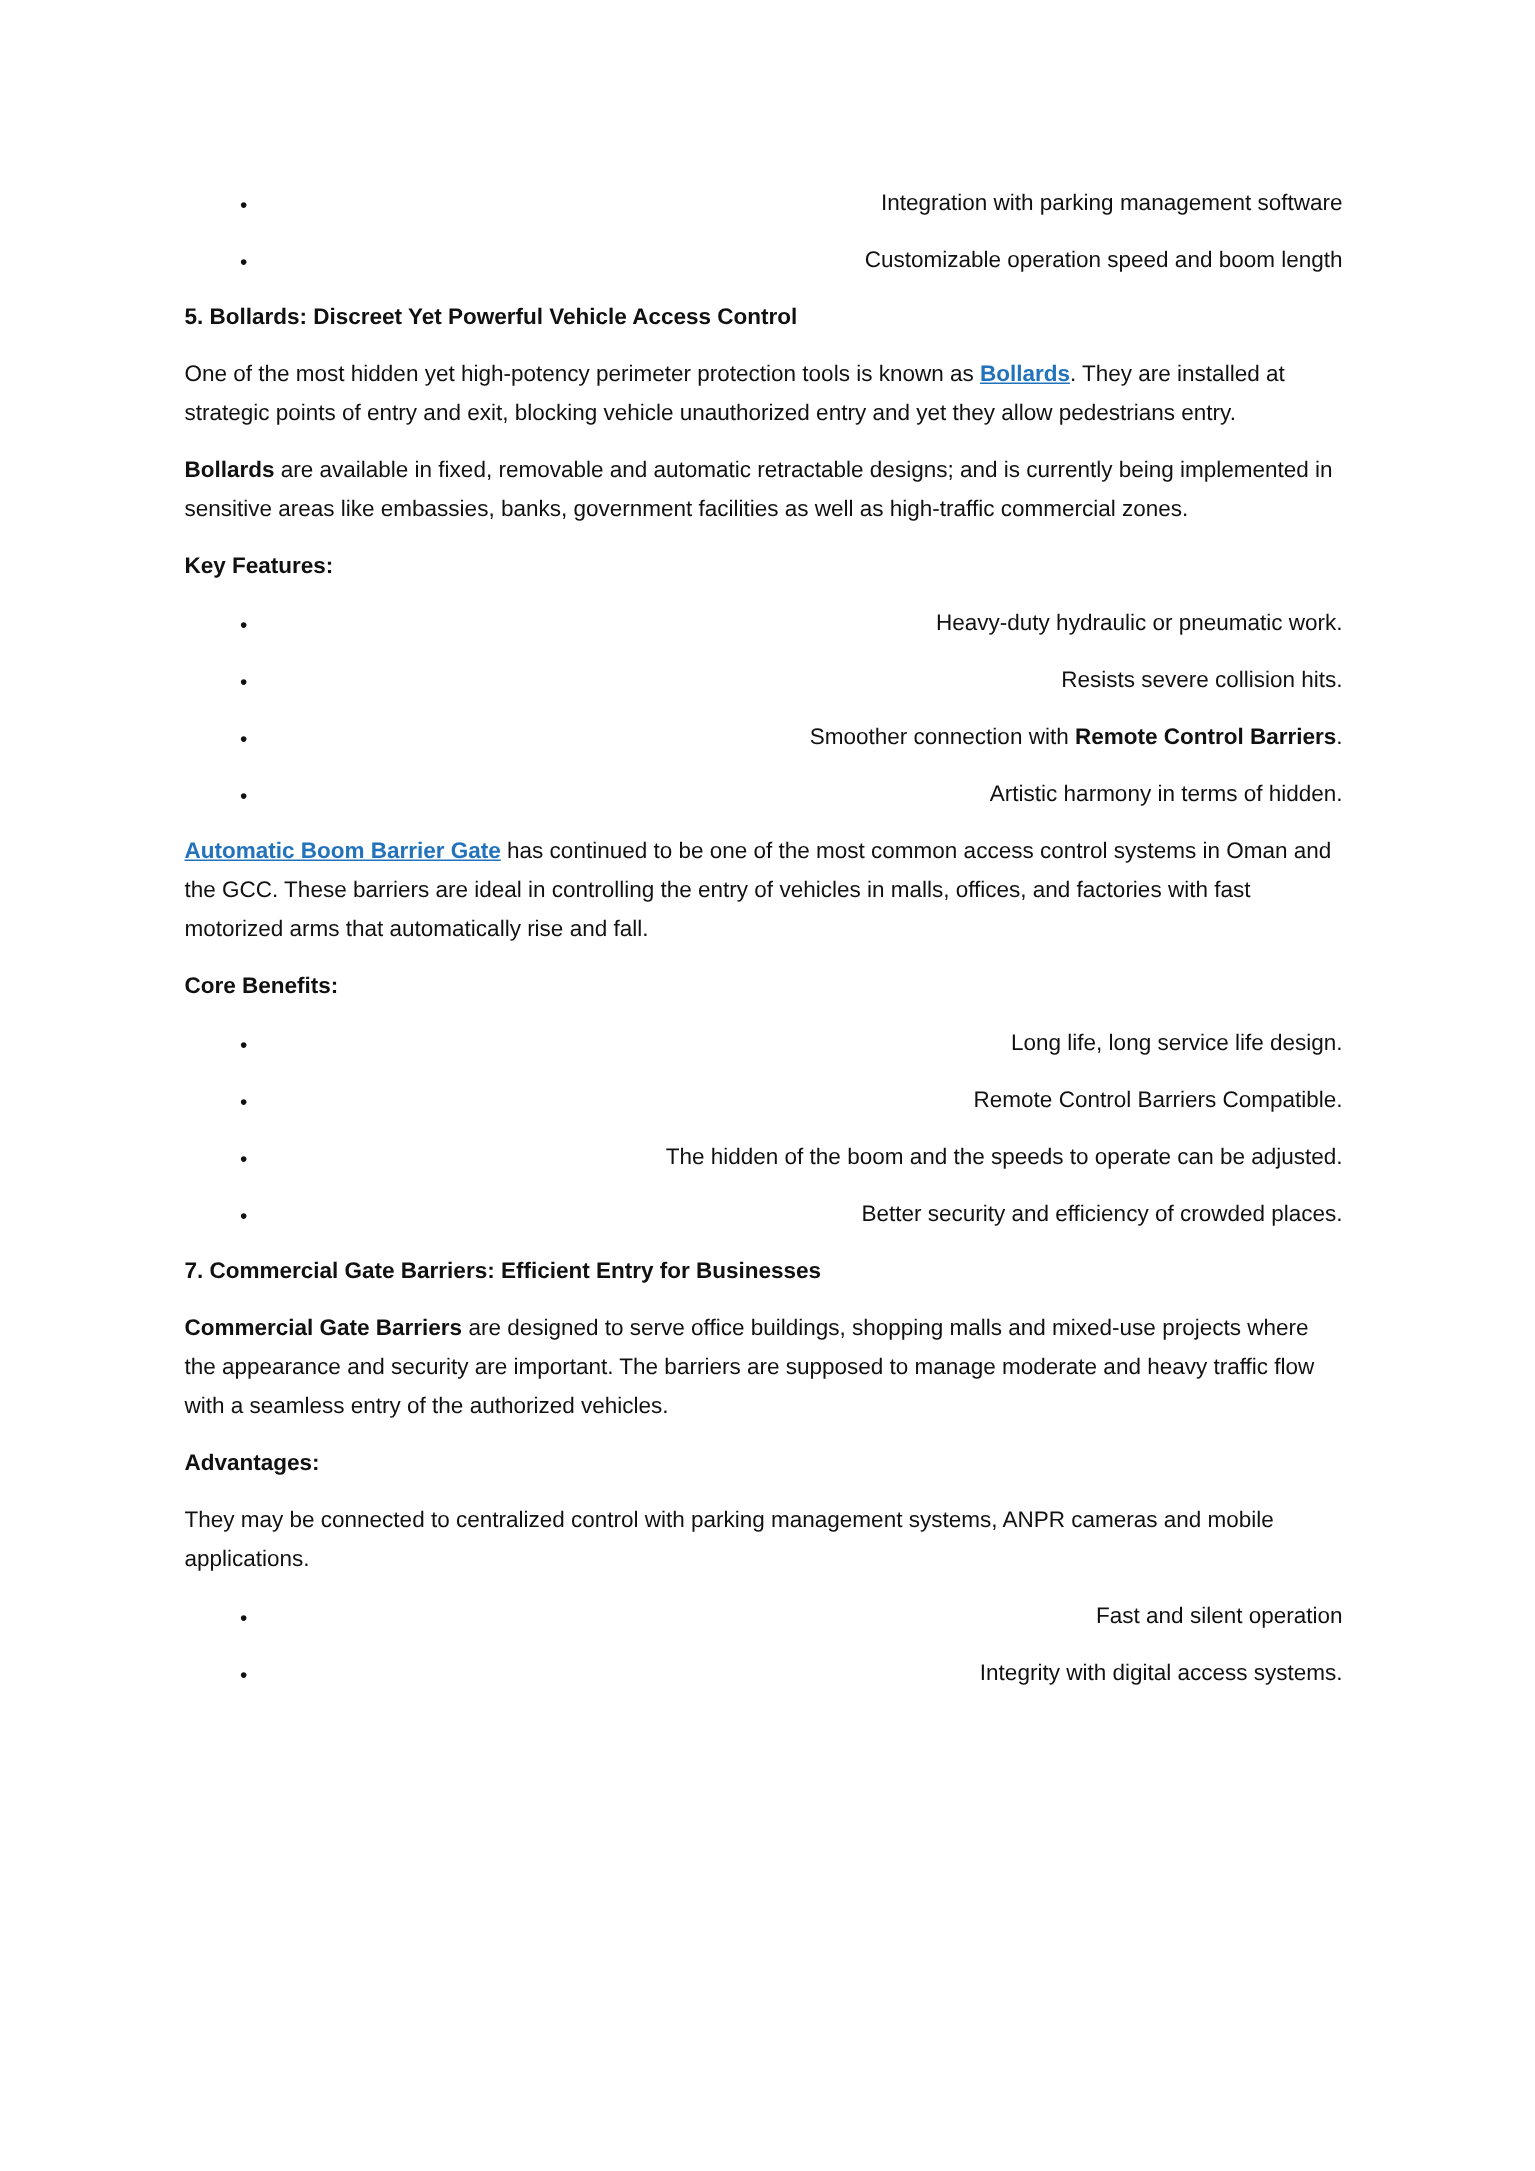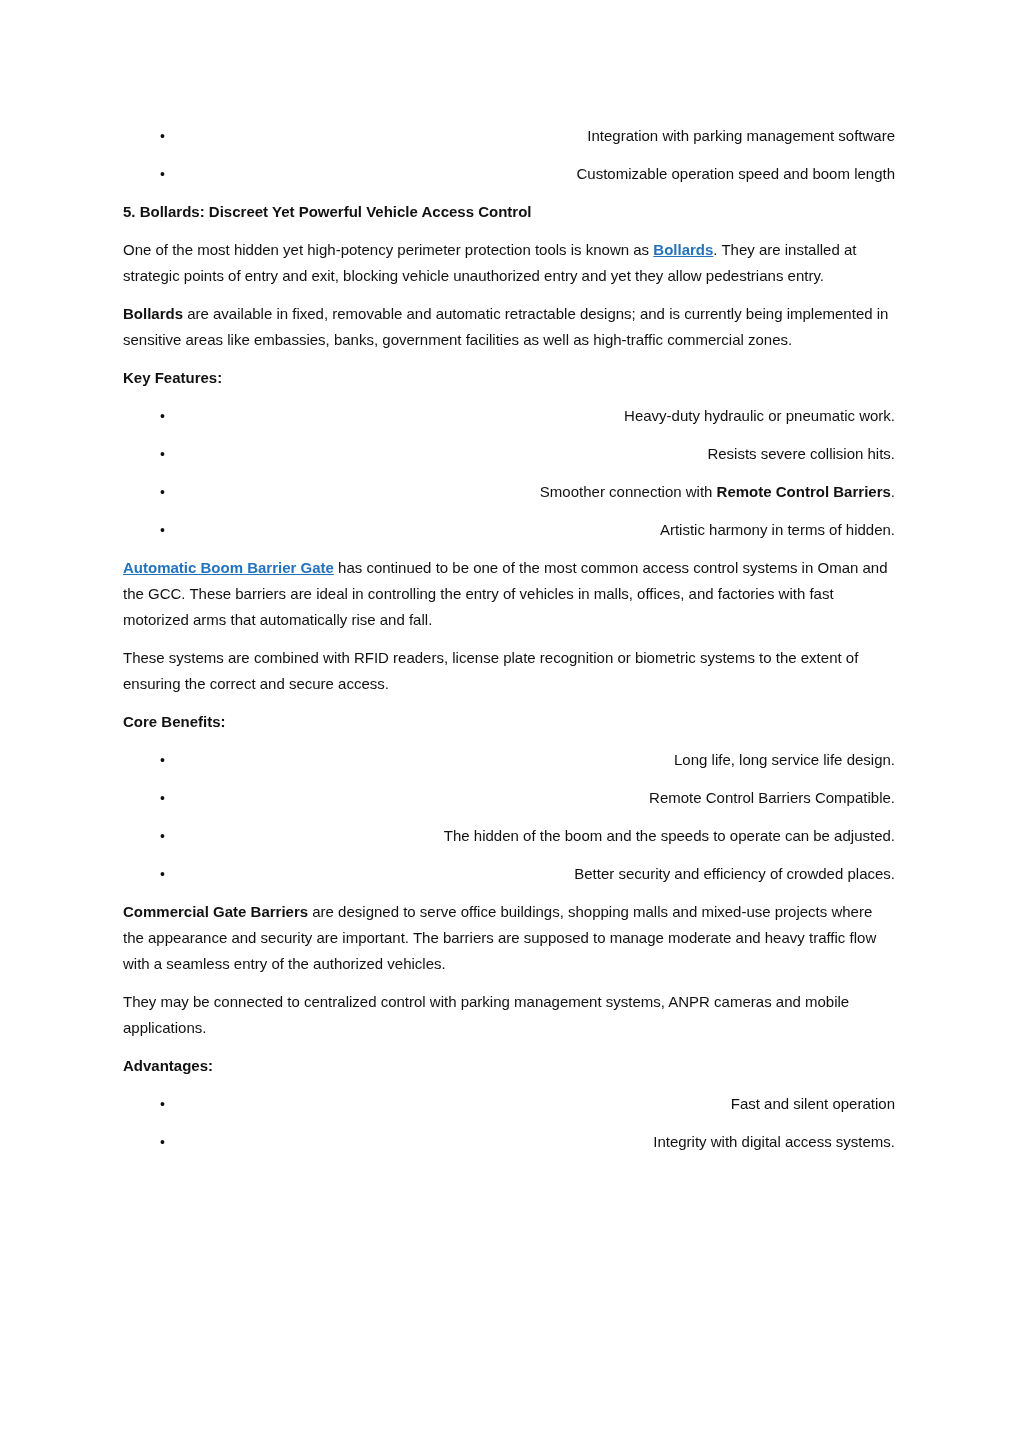--- a/index.html
+++ b/index.html
@@ -79,41 +79,41 @@
       </div>
       <div class="block bullet">
         <span class="marker">•</span>
         <span class="btext"><span>Smoother connection with </span><span class="bold">Remote Control Barriers</span><span>.</span></span>
       </div>
       <div class="block bullet">
         <span class="marker">•</span>
         <span class="btext"><span>Artistic harmony in terms of hidden.</span></span>
       </div>
       <p class="block"><a class="doclink" href="#">Automatic Boom Barrier Gate</a><span> has continued to be one of the most common access control systems in Oman and the GCC. These barriers are ideal in controlling the entry of vehicles in malls, offices, and factories with fast motorized arms that automatically rise and fall.</span></p>
-      <p class="block"><span>These systems are combined with RFID readers, license plate recognition or biometric systems to the extent of ensuring the correct and secure access.</span></p>
       <p class="block heading"><span>Core Benefits:</span></p>
       <div class="block bullet">
         <span class="marker">•</span>
         <span class="btext"><span>Long life, long service life design.</span></span>
       </div>
       <div class="block bullet">
         <span class="marker">•</span>
         <span class="btext"><span>Remote Control Barriers Compatible.</span></span>
       </div>
       <div class="block bullet">
         <span class="marker">•</span>
         <span class="btext"><span>The hidden of the boom and the speeds to operate can be adjusted.</span></span>
       </div>
       <div class="block bullet">
         <span class="marker">•</span>
         <span class="btext"><span>Better security and efficiency of crowded places.</span></span>
       </div>
+      <p class="block heading"><span>7. Commercial Gate Barriers: Efficient Entry for Businesses</span></p>
       <p class="block"><span class="bold">Commercial Gate Barriers</span><span> are designed to serve office buildings, shopping malls and mixed-use projects where the appearance and security are important. The barriers are supposed to manage moderate and heavy traffic flow with a seamless entry of the authorized vehicles.</span></p>
+      <p class="block heading"><span>Advantages:</span></p>
       <p class="block"><span>They may be connected to centralized control with parking management systems, ANPR cameras and mobile applications.</span></p>
-      <p class="block heading"><span>Advantages:</span></p>
       <div class="block bullet">
         <span class="marker">•</span>
         <span class="btext"><span>Fast and silent operation</span></span>
       </div>
       <div class="block bullet">
         <span class="marker">•</span>
         <span class="btext"><span>Integrity with digital access systems.</span></span>
       </div>
     </div>
 </div>

